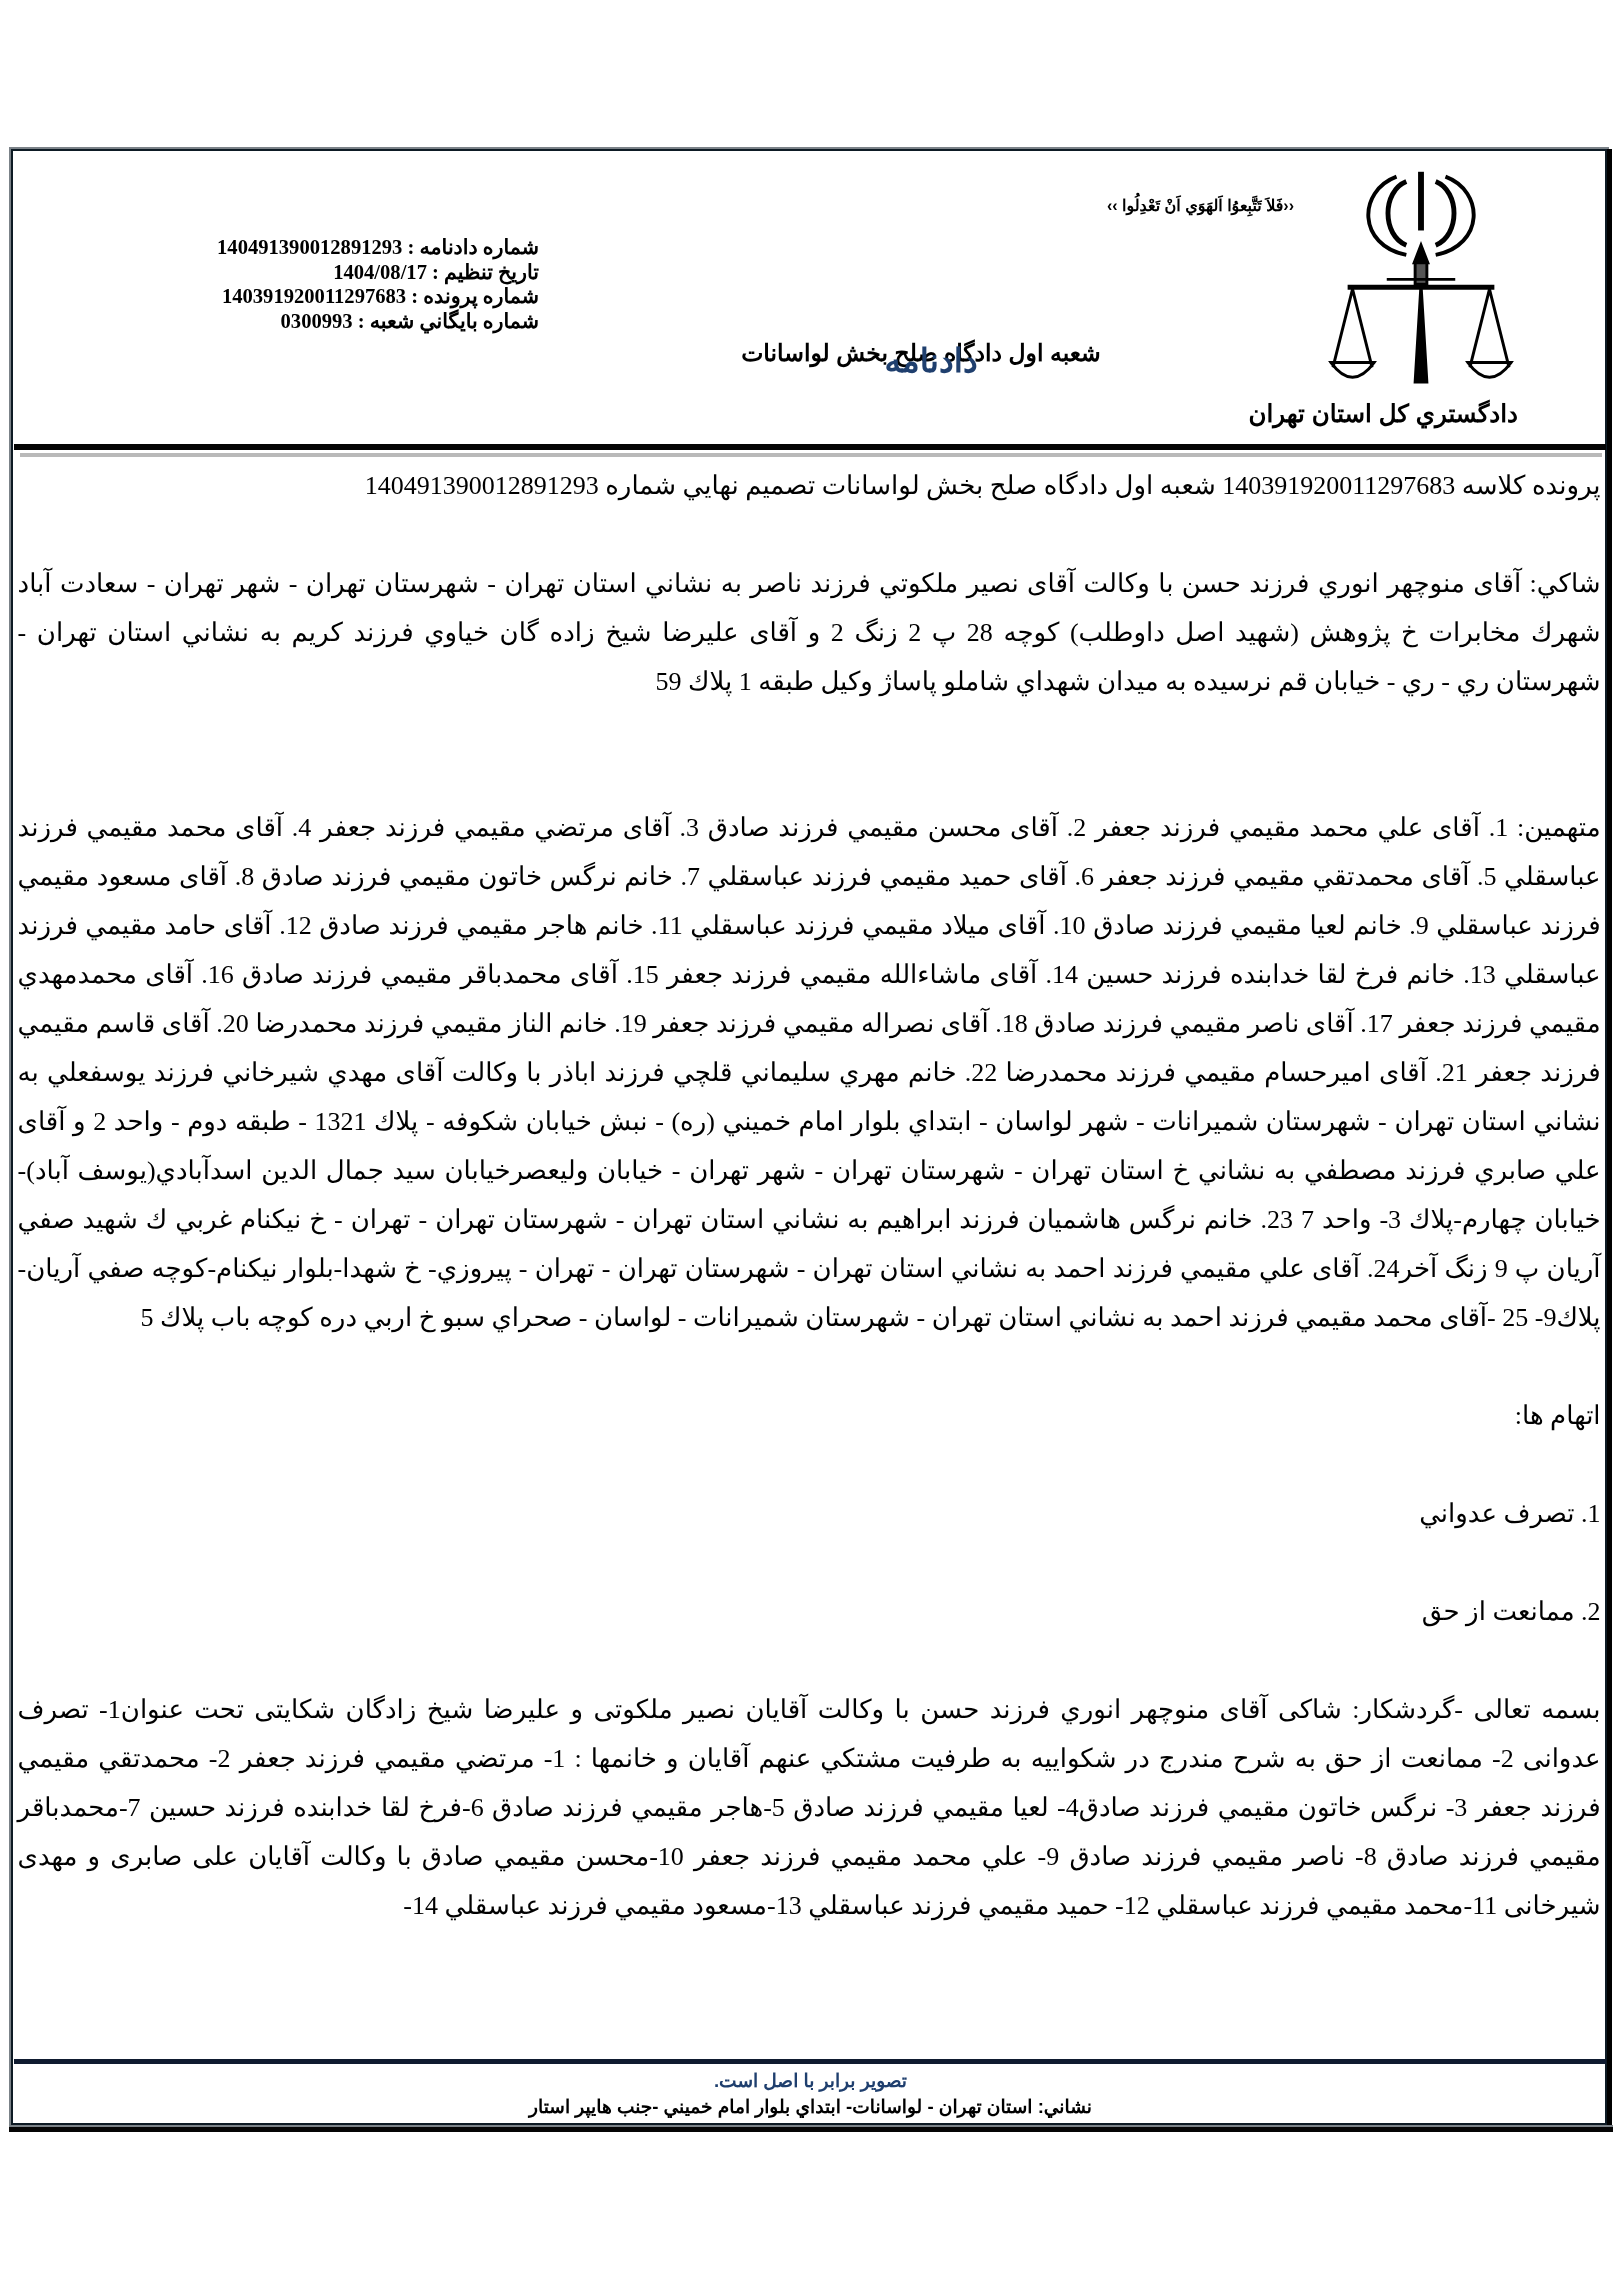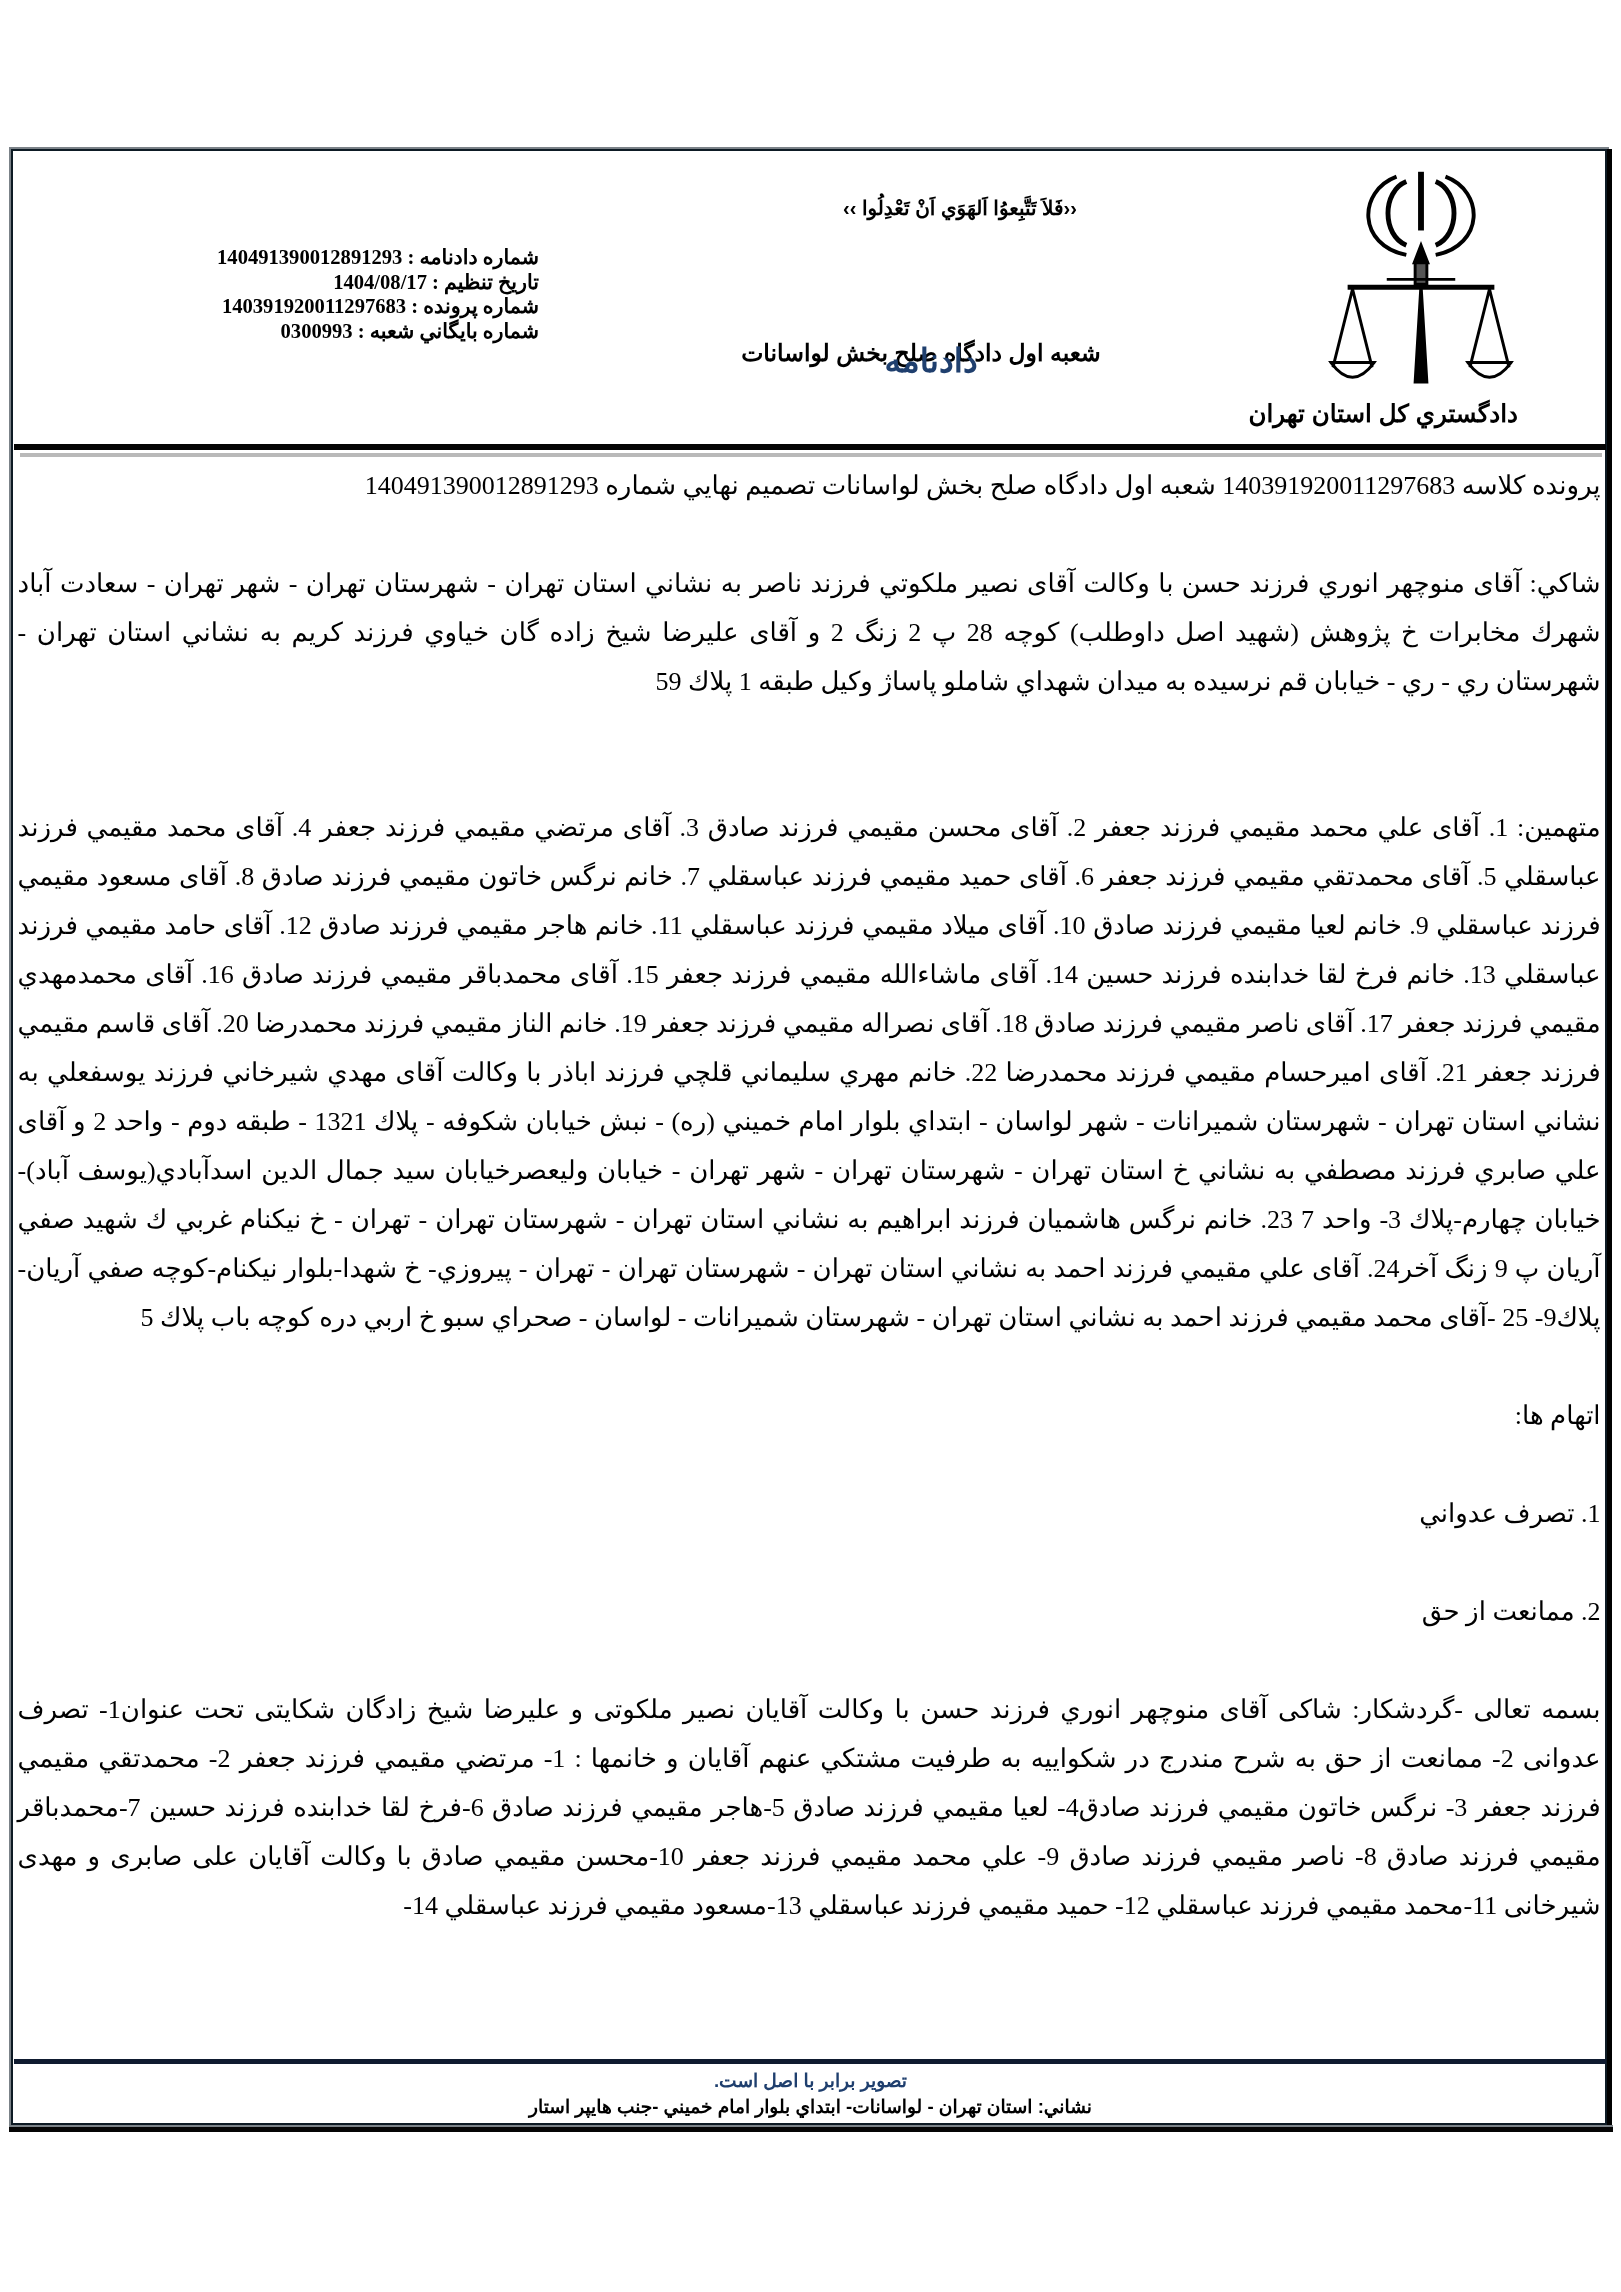--- a/index.html
+++ b/index.html
@@ -7,24 +7,24 @@
          font-family:"Liberation Serif", serif; color:#000; }
   .frame { position:absolute; left:8.8px; top:147px; width:1600px; height:1980px;
            border:2.9px solid #7b8288; box-shadow: inset 0 0 0 2px #0d1a24; box-sizing:border-box; }
   .frame-right { position:absolute; left:1607px; top:149px; width:4.9px; height:1980px; background:#000; }
   .header { position:absolute; left:13.7px; top:152px; width:1592px; height:294px; }
   .hdr-sep-black { position:absolute; left:13.7px; top:444px; width:1592px; height:5.9px; background:#050505; }
   .hdr-sep-gray { position:absolute; left:19.6px; top:453px; width:1582px; height:3.9px; background:#b9b9b9; }
 
   .emblem { position:absolute; left:1328px; top:162px; width:186px; height:225px; }
   .judiciary { position:absolute; right:103px; top:399px; font-family:"Liberation Sans", sans-serif; font-weight:bold; font-size:24.5px; direction:rtl; white-space:nowrap; }
-  .verse { position:absolute; left:843px; width:451px; top:196px; text-align:left; font-family:"Liberation Sans", sans-serif; font-weight:bold; font-size:20px; direction:rtl; white-space:nowrap; }
+  .verse { position:absolute; left:843px; width:451px; top:196px; text-align:right; font-family:"Liberation Sans", sans-serif; font-weight:bold; font-size:16px; direction:rtl; white-space:nowrap; }
   .branch { position:absolute; left:686px; width:470px; top:302px; text-align:center; font-family:"Liberation Sans", sans-serif; font-weight:bold; font-size:23.5px; direction:rtl; white-space:nowrap;margin-top:37px; }
   .doc-title { position:absolute; left:735px; width:392px; top:341px; text-align:center; font-family:"Liberation Sans", sans-serif; font-weight:bold; font-size:33px; color:#1f3f6e; direction:rtl; }
-  .meta { position:absolute; left:78px; width:461px; top:245px; direction:rtl; text-align:right; font-weight:bold; font-size:20.6px; line-height:24.5px; }
+  .meta { position:absolute; left:78px; width:461px; top:235px; direction:rtl; text-align:right; font-weight:bold; font-size:20.6px; line-height:24.5px; }
   .meta-row { white-space:nowrap; }
 
   .body-text { position:absolute; left:17.6px; width:1583px; top:461px; direction:rtl; text-align:justify; text-align-last:right; font-size:26px; line-height:49px; }
   .para { margin:0; }
   .gap-1 { height:49px; }
   .gap-2 { height:97px; }
   .item { margin:0; }
 
   .footer-sep { position:absolute; left:13.7px; top:2059px; width:1592px; height:4.9px; background:#0f1b30; }
   .footer-line1 { position:absolute; left:0; width:1621px; top:2070px; text-align:center; font-family:"Liberation Sans", sans-serif; font-weight:bold; font-size:18.6px; color:#1f3f6e; direction:rtl; }

